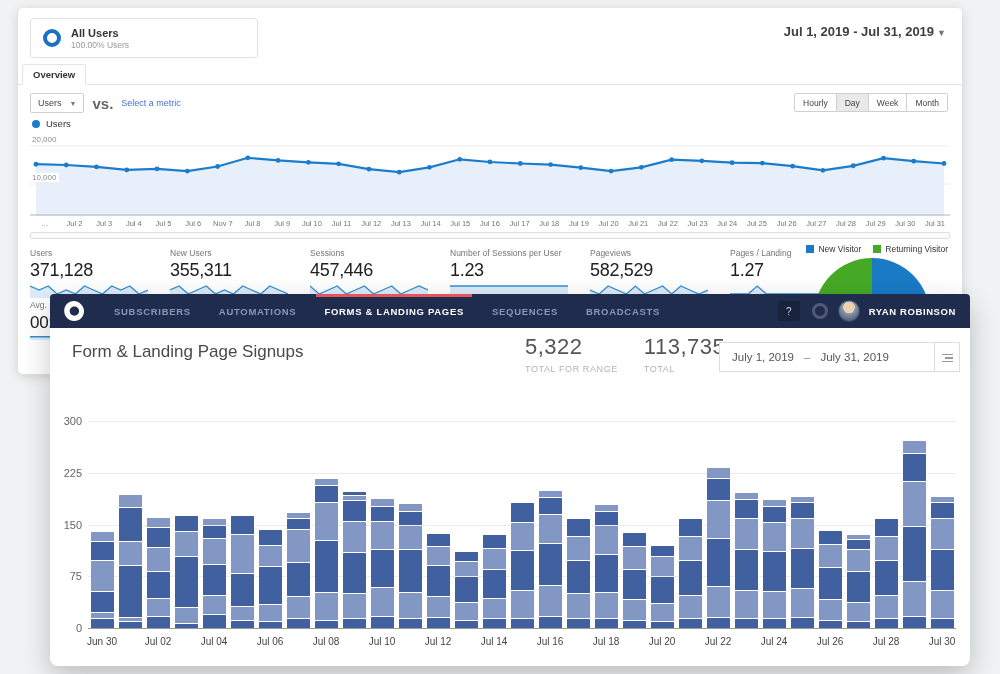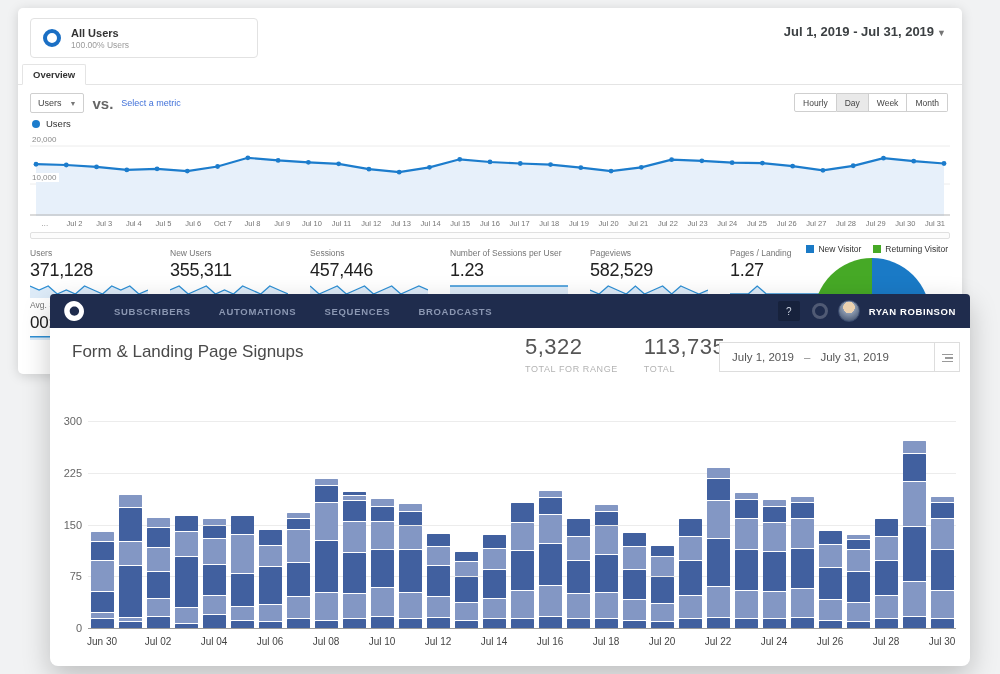--- a/index.html
+++ b/index.html
@@ -177,21 +177,21 @@
         <circle cx="914" cy="33.480000000000004" r="2.4" fill="#1c7ccc"></circle>
         <line x1="0" x2="920" y1="85" y2="85" stroke="#b5b5b5"></line>
       </svg><div class="ga-ylab" style="top: 5px;">20,000</div><div class="ga-ylab" style="top: 43px;">10,000</div></div>
   <div class="ga-xlabels">
       <span>…</span>
       <span>Jul 2</span>
       <span>Jul 3</span>
       <span>Jul 4</span>
       <span>Jul 5</span>
       <span>Jul 6</span>
-      <span>Oct 7</span>
+      <span>Nov 7</span>
       <span>Jul 8</span>
       <span>Jul 9</span>
       <span>Jul 10</span>
       <span>Jul 11</span>
       <span>Jul 12</span>
       <span>Jul 13</span>
       <span>Jul 14</span>
       <span>Jul 15</span>
       <span>Jul 16</span>
       <span>Jul 17</span>
@@ -262,20 +262,21 @@
 
 <div class="ck-card">
 
   <div class="ck-nav">
     <svg class="ck-logo" viewBox="0 0 24 24">
       <path d="M12 2 C6.5 2 2.2 6.3 2.2 11.8 C2.2 17.4 6.6 22 12.2 22 C17.6 22 22 17.7 22 12.2 C22 9.2 20.6 6.5 18.4 4.7 C16.7 3 14.4 2 12 2 Z M12.4 7.4 C15 7.4 17.1 9.5 17.1 12.1 C17.1 14.7 15 16.8 12.4 16.8 C9.8 16.8 7.7 14.7 7.7 12.1 C7.7 9.5 9.8 7.4 12.4 7.4 Z" fill="#fff"></path>
     </svg>
     <div class="ck-menu">
         <div class="ck-item">SUBSCRIBERS</div>
         <div class="ck-item">AUTOMATIONS</div>
+        <div class="ck-item active">FORMS &amp; LANDING PAGES</div>
         <div class="ck-item">SEQUENCES</div>
         <div class="ck-item">BROADCASTS</div>
       </div>
     <div class="ck-right">
       <div class="ck-help">?</div>
       <div class="ck-ring"></div>
       <div class="ck-avatar"></div>
       <div class="ck-user">RYAN ROBINSON</div>
     </div>
   </div>

